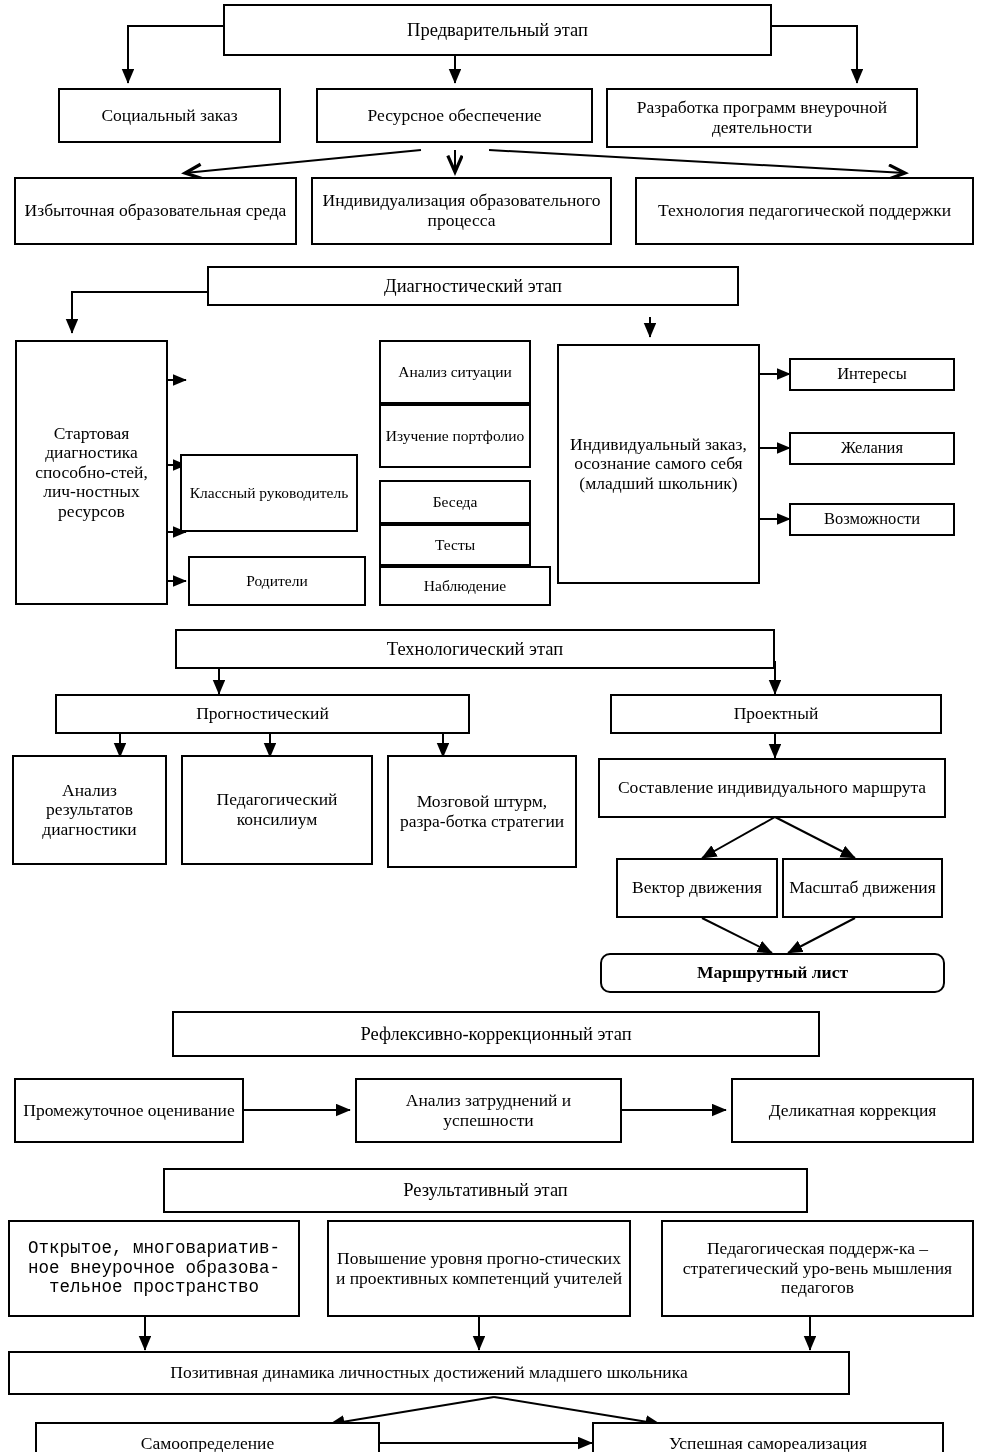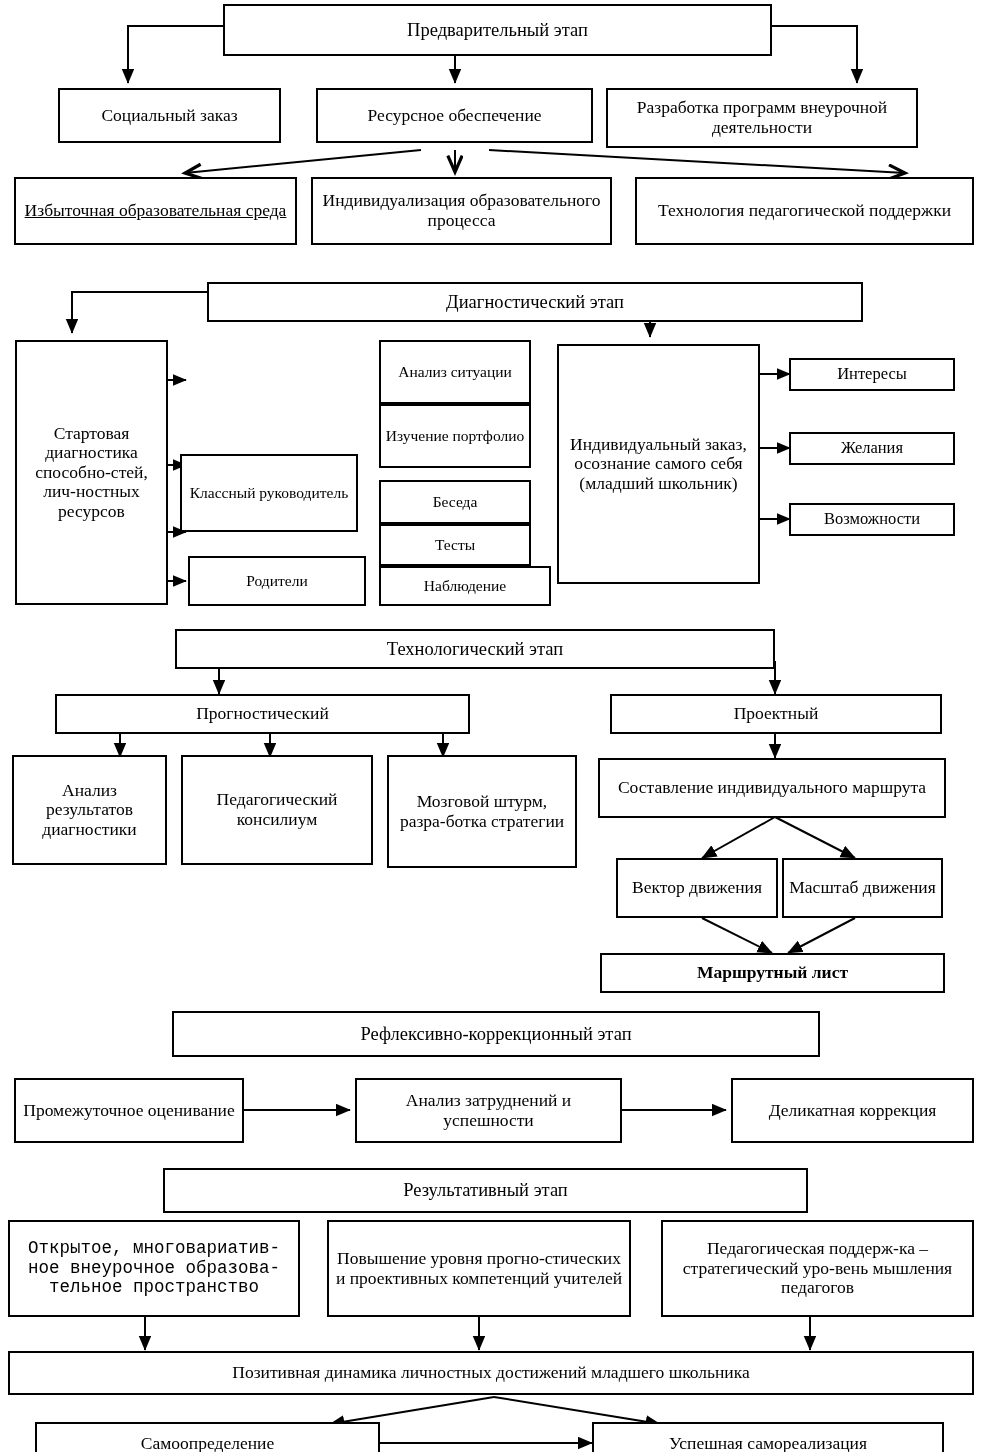--- a/index.html
+++ b/index.html
@@ -6,21 +6,21 @@
   body{font-family:"Liberation Serif","DejaVu Serif",serif;color:#000;}
   #canvas{position:relative;width:988px;height:1452px;background:#fff;overflow:hidden;}
   .box{position:absolute;box-sizing:border-box;border:2px solid #000;background:#fff;
        display:flex;align-items:center;justify-content:center;text-align:center;
        line-height:1.12;padding:12px 3px;z-index:3;}
   .box span{display:block;width:100%;}
   .b18{font-size:18.5px;}
   .b17{font-size:17.5px;}
   .b16{font-size:16.5px;}
   .b15{font-size:15.5px;}
-  .bold{font-weight:bold;}
+  .bold{font-weight:bold;border-radius:10px;}
   
   svg.lines{position:absolute;left:0;top:0;width:988px;height:1452px;z-index:1;pointer-events:none;}
 </style>
 </head>
 <body>
 
 <div id="canvas">
 
   <svg class="lines" viewBox="0 0 988 1452">
     <defs>
@@ -88,31 +88,31 @@
   <div class="box b17" style="left:58px;top:88px;width:223px;height:55px;">
     <span>Социальный заказ</span>
   </div>
   <div class="box b17" style="left:316px;top:88px;width:277px;height:55px;">
     <span>Ресурсное обеспечение</span>
   </div>
   <div class="box b17" style="left:606px;top:88px;width:312px;height:60px;">
     <span>Разработка программ внеурочной деятельности</span>
   </div>
 
-  <div class="box b17" style="left:14px;top:177px;width:283px;height:68px;text-decoration:underline;">
+  <div class="box b17" style="left:14px;top:177px;width:283px;height:68px;">
     <span>Избыточная образовательная среда</span>
   </div>
   <div class="box b17" style="left:311px;top:177px;width:301px;height:68px;">
     <span>Индивидуализация образовательного процесса</span>
   </div>
   <div class="box b17" style="left:635px;top:177px;width:339px;height:68px;">
     <span>Технология педагогической поддержки</span>
   </div>
 
-  <div class="box b18" style="left:207px;top:282px;width:656px;height:40px;">
+  <div class="box b18" style="left:207px;top:266px;width:532px;height:40px;">
     <span>Диагностический этап</span>
   </div>
 
   <div class="box b17" style="left:15px;top:340px;width:153px;height:265px;">
     <span>Стартовая диагностика способно-стей, лич-ностных ресурсов</span>
   </div>
 
   <div class="box b15" style="left:180px;top:438px;width:178px;height:78px;margin-top:16px;">
     <span>Классный руководитель</span>
   </div>
@@ -205,21 +205,21 @@
   <div class="box b17" style="left:8px;top:1220px;width:292px;height:97px;font-family:Liberation Mono, monospace;">
     <span>Открытое, многовариатив-ное внеурочное образова-тельное пространство</span>
   </div>
   <div class="box b17" style="left:327px;top:1220px;width:304px;height:97px;">
     <span>Повышение уровня прогно-стических и проективных компетенций учителей</span>
   </div>
   <div class="box b17" style="left:661px;top:1220px;width:313px;height:97px;">
     <span>Педагогическая поддерж-ка – стратегический уро-вень мышления педагогов</span>
   </div>
 
-  <div class="box b17" style="left:8px;top:1351px;width:966px;height:44px;">
+  <div class="box b17" style="left:8px;top:1351px;width:842px;height:44px;">
     <span>Позитивная динамика личностных достижений младшего школьника</span>
   </div>
 
   <div class="box b17" style="left:35px;top:1422px;width:345px;height:44px;">
     <span>Самоопределение</span>
   </div>
   <div class="box b17" style="left:592px;top:1422px;width:352px;height:44px;">
     <span>Успешная самореализация</span>
   </div>
 

